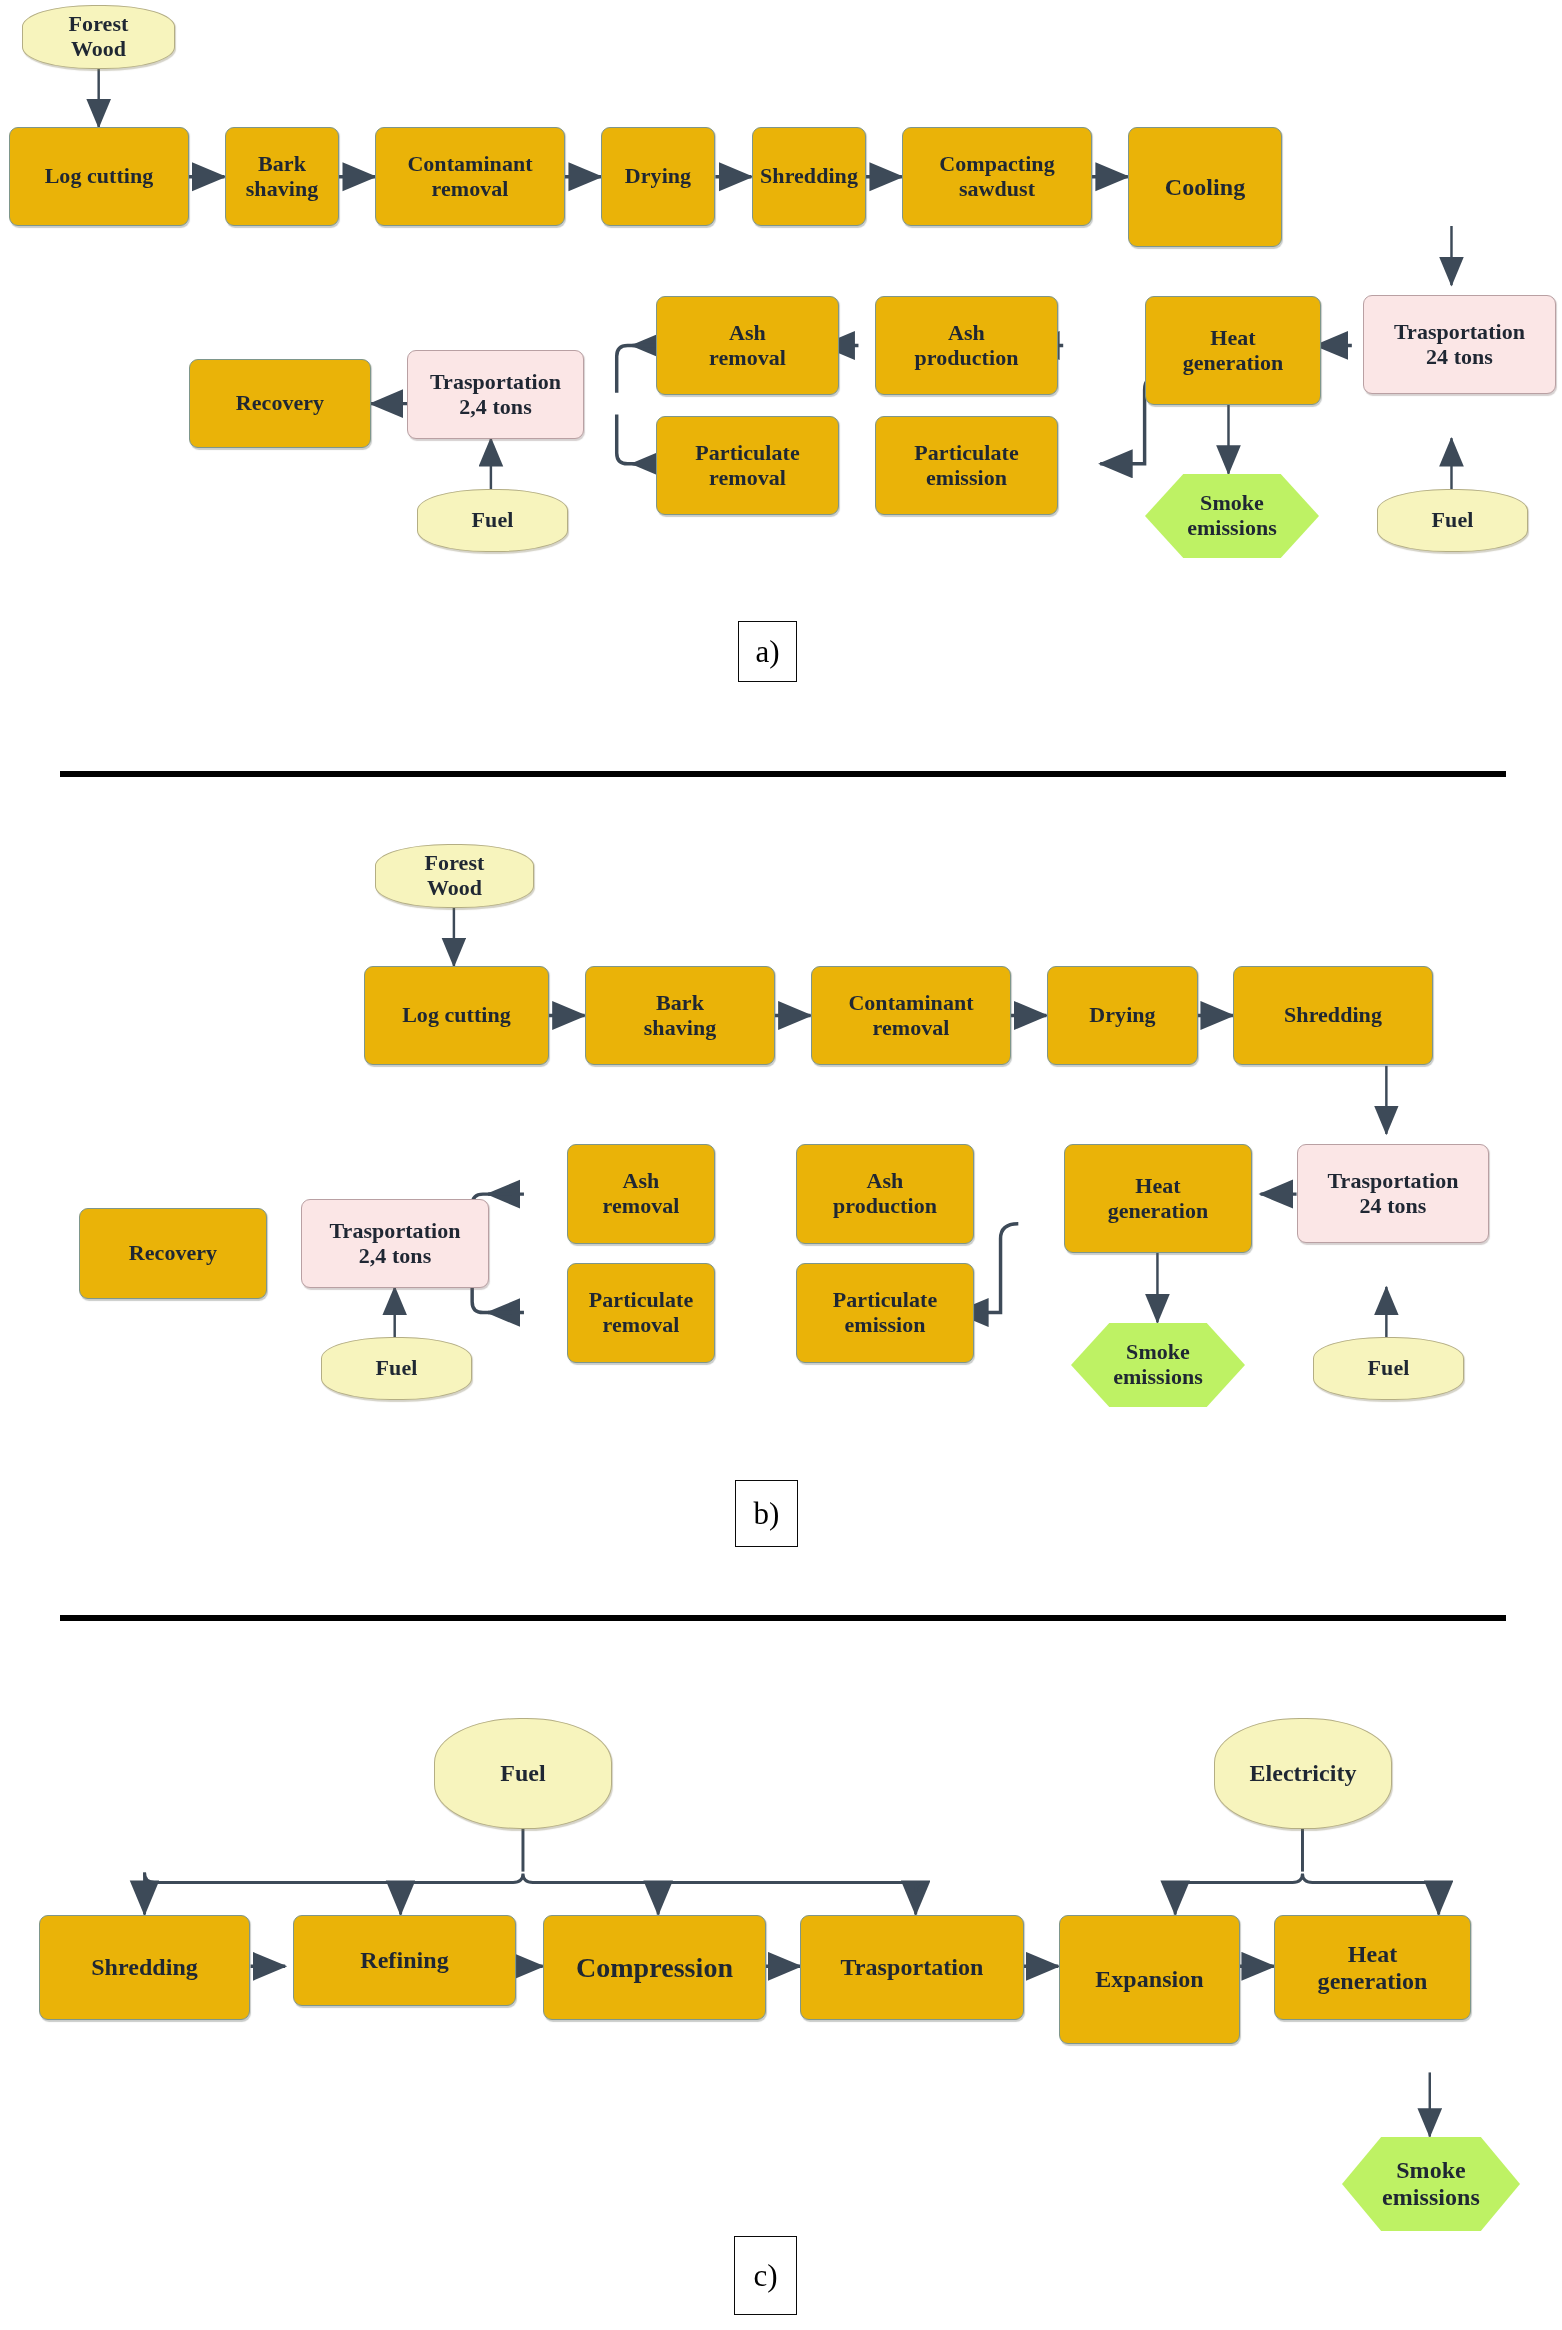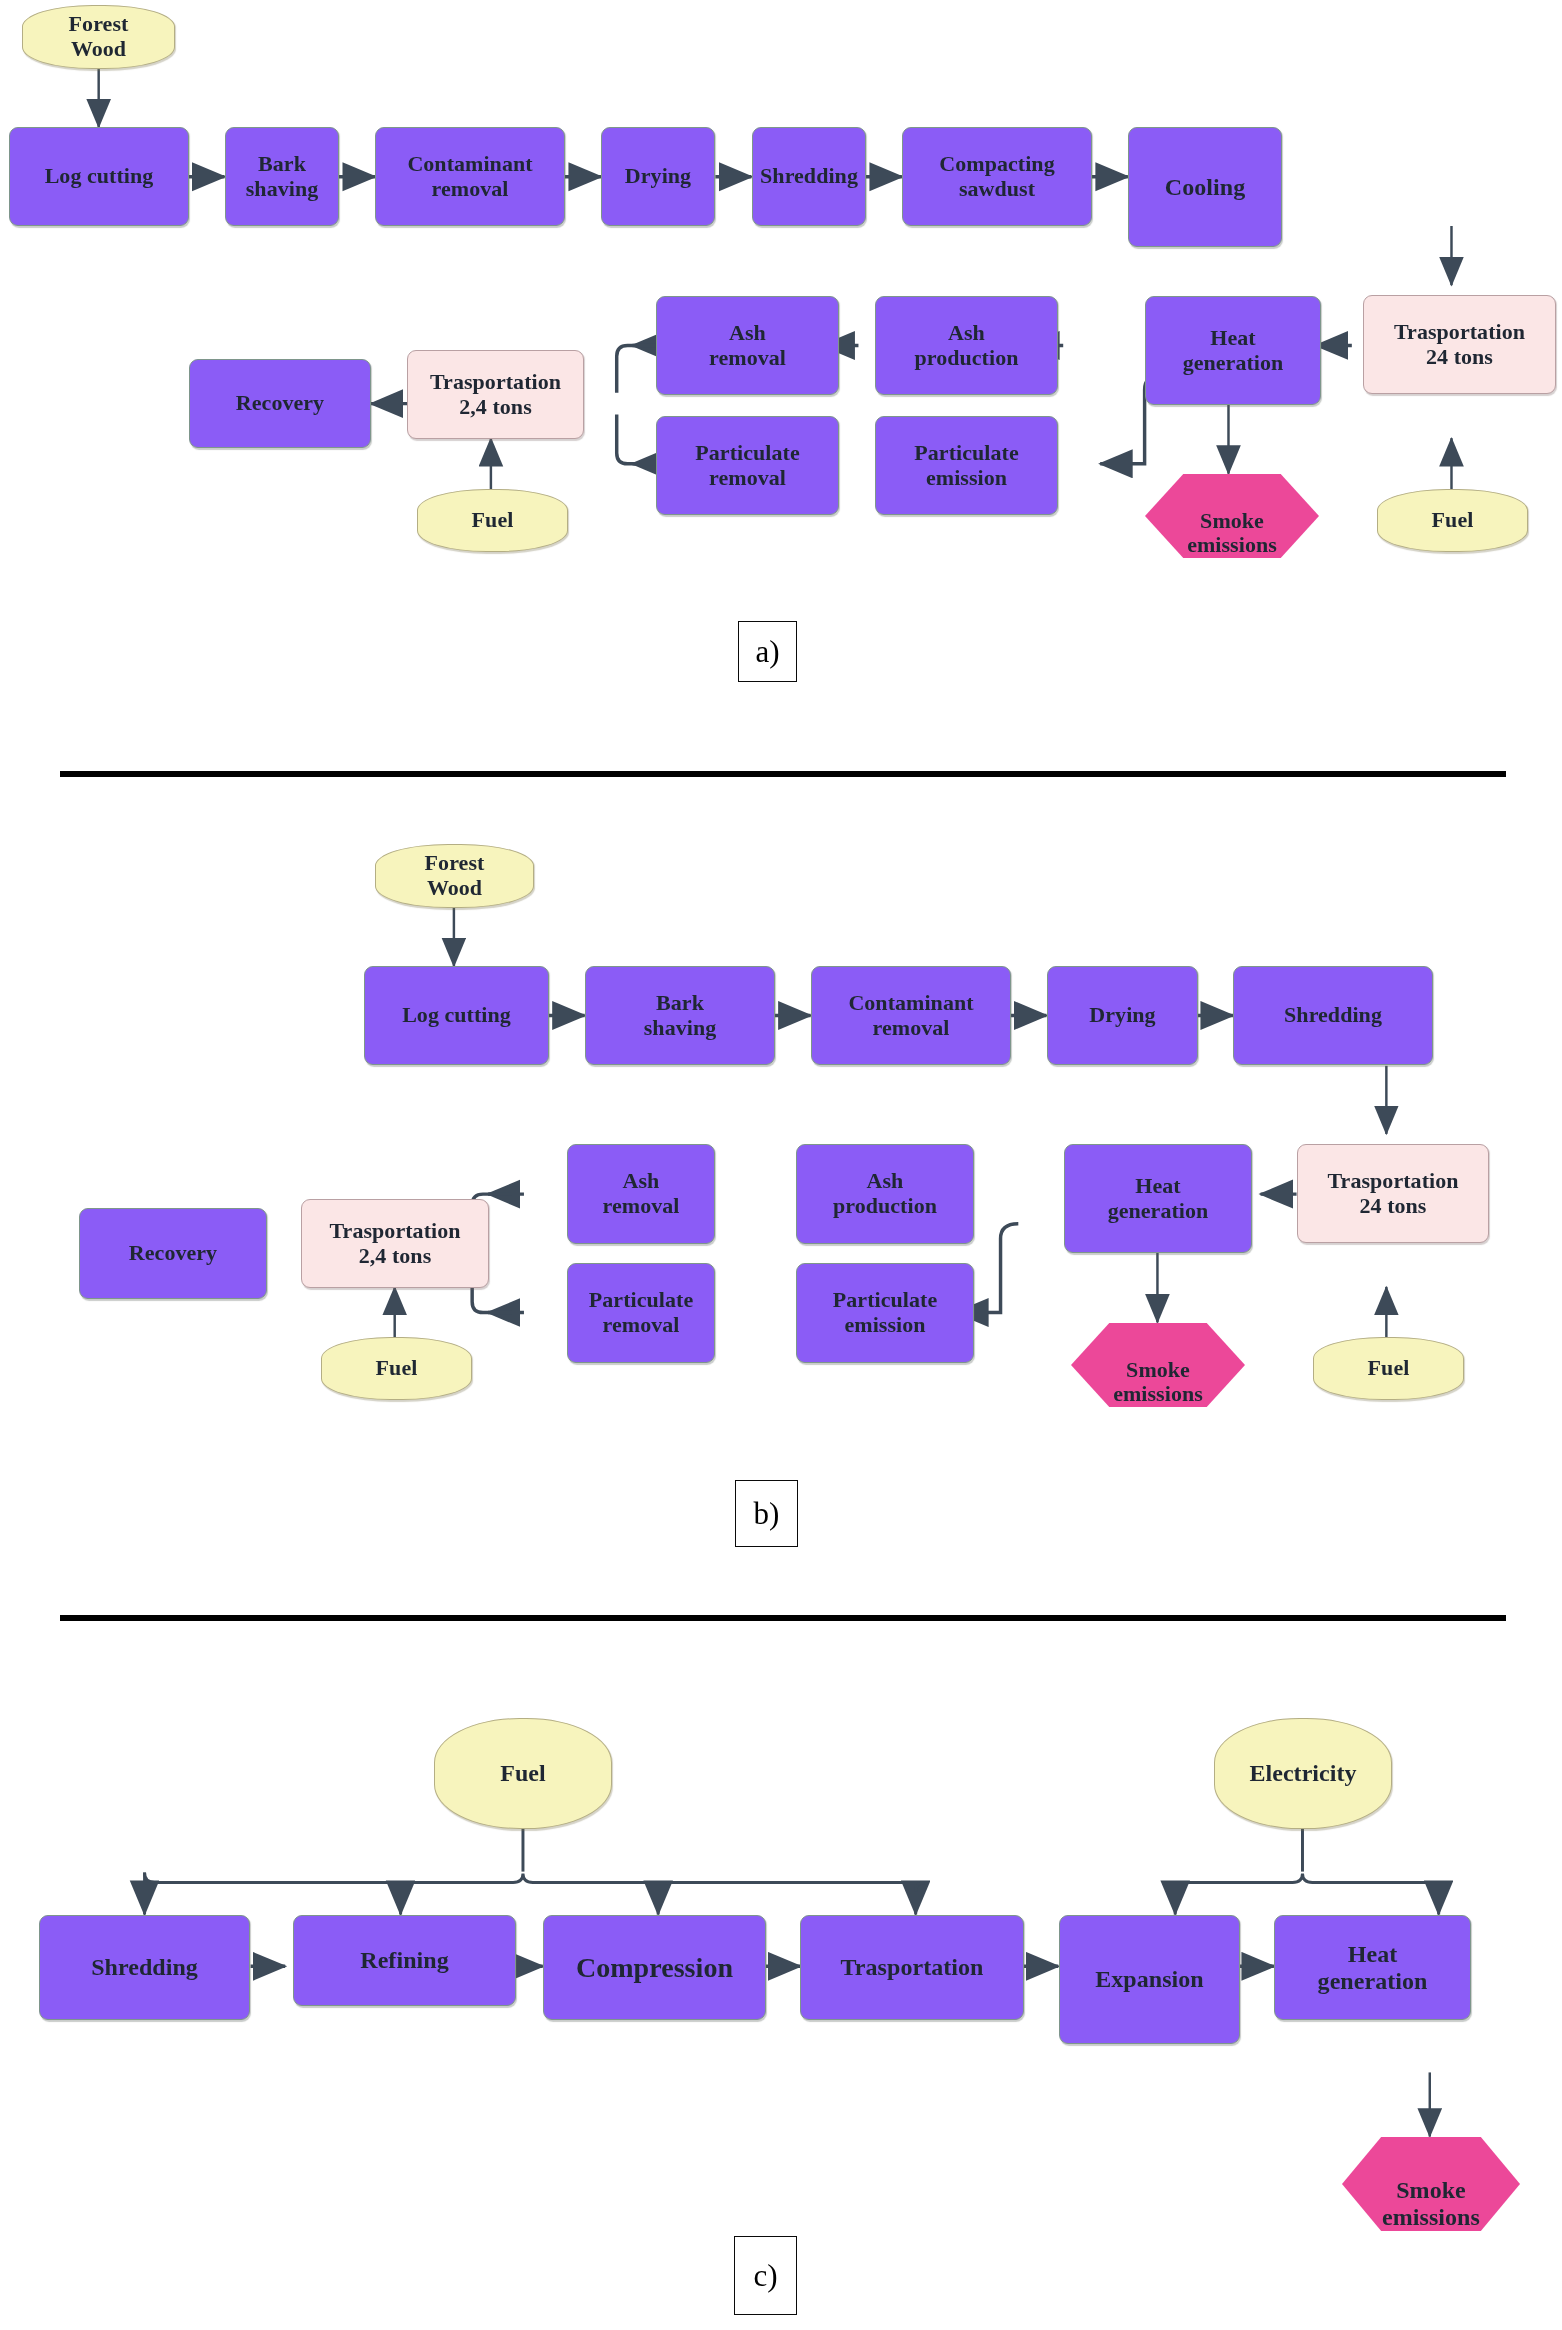--- a/index.html
+++ b/index.html
@@ -32,43 +32,42 @@
     text-align: center;
     color: #1f2733;
     font-weight: 700;
     line-height: 1.12;
     letter-spacing: 0.05px;
     border: 1px solid #7e968b;
     box-shadow: 1px 1.5px 1px rgba(90,100,95,0.33);
   }
   .node .lbl { display: block; padding: 0 3px; }
   .process {
-    background: #8b5cf6;
+    background: #eab308;
     border-radius: 9px;
     text-align: center;
   }
   .transport {
     background: #fbe6e6;
     border: 1px solid #b9a0a3;
     border-radius: 9px;
     box-shadow: 1px 1.5px 1px rgba(120,100,100,0.3);
   }
   .resource {
     background: #f7f4bd;
     border: 1px solid #b4ae84;
     border-radius: 46% / 34%;
     box-shadow: 1px 1.5px 1px rgba(120,115,80,0.32);
   }
   .emission {
-    background: #ec4899;
+    background: #bef264;
     border: none;
     box-shadow: none;
     clip-path: polygon(22% 0%, 78% 0%, 100% 50%, 78% 100%, 22% 100%, 0% 50%);
     filter: drop-shadow(1px 1.5px 1px rgba(140,110,70,0.45));
-    align-items: flex-end;
   }
   .emission .lbl { color: #1f2733; }
 
   
   .panel-tag {
     position: absolute;
     box-sizing: border-box;
     border: 1.5px solid #0a0a0a;
     background: #ffffff;
     display: flex;

